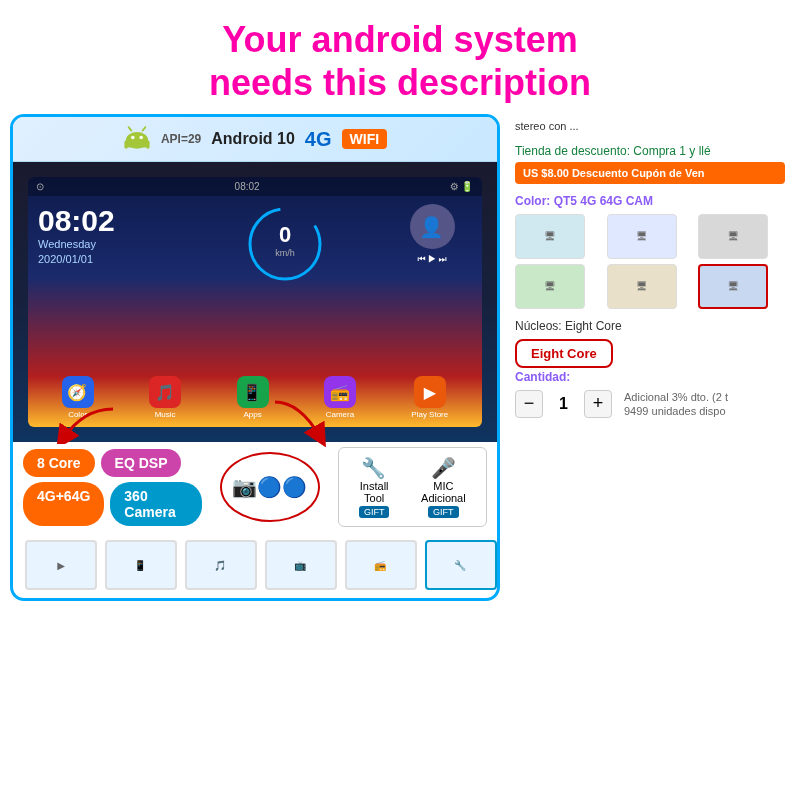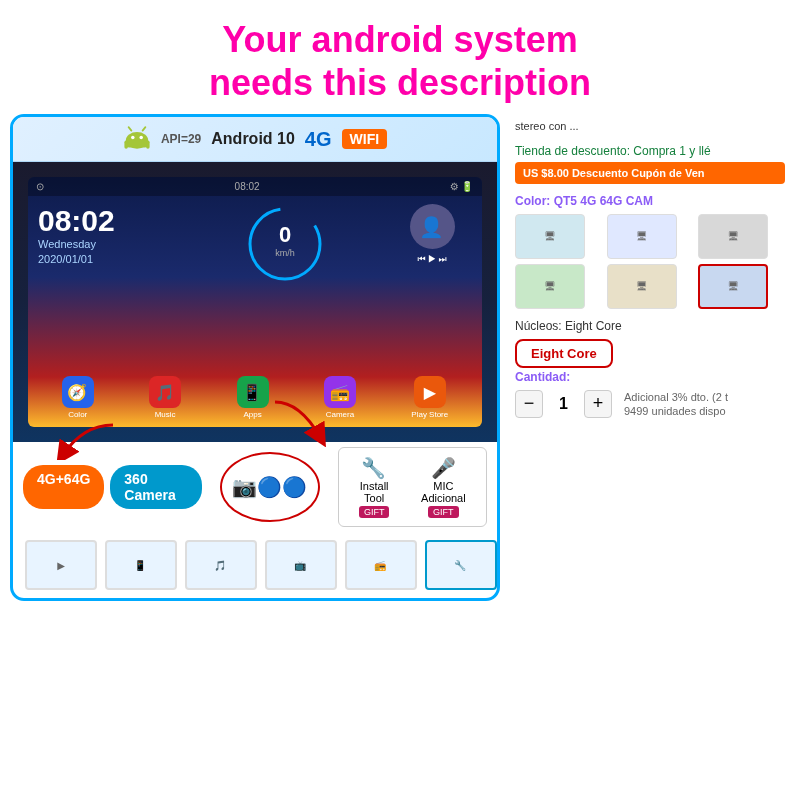--- a/index.html
+++ b/index.html
@@ -119,21 +119,21 @@
       display: flex;
       gap: 15px;
       background: #fff;
       margin-left: auto;
     }
     .acc-item {
       text-align: center;
       font-size: 11px;
     }
     .acc-item .gift-label {
-      background: #be185d;
+      background: #0369a1;
       color: white;
       font-size: 9px;
       padding: 1px 5px;
       border-radius: 3px;
       display: inline-block;
       margin-top: 2px;
     }
     .camera-circle {
       width: 100px;
       height: 70px;
@@ -400,20 +400,24 @@
 
           <svg width="70" height="40" style="position:absolute;top:-45px;left:30px;">
             <defs>
                 <marker id="arrowhead-l" markerWidth="8" markerHeight="8" refX="4" refY="4" orient="auto">
               <polygon points="0 0, 8 4, 0 8" fill="#cc0000"></polygon>
             </marker>
               </defs>
             <path d="M 60 5 Q 30 5 10 35" stroke="#cc0000" stroke-width="3" fill="none" marker-end="url(#arrowhead-l)"></path>
           </svg>
           <div style="display:flex; gap:6px;">
+            <span class="badge badge-orange">8 Core</span>
+            <span class="badge" style="background:#cc44aa;">EQ DSP</span>
+          </div>
+          <div style="display:flex; gap:6px;">
             <span class="badge badge-orange">4G+64G</span>
             <span class="badge badge-blue">360 Camera</span>
           </div>
         </div>
 
         <div style="position:relative;">
 
           <svg width="60" height="50" style="position:absolute;top:-55px;right:0px;">
             <defs>
                 <marker id="arrowhead-r" markerWidth="8" markerHeight="8" refX="4" refY="4" orient="auto">

